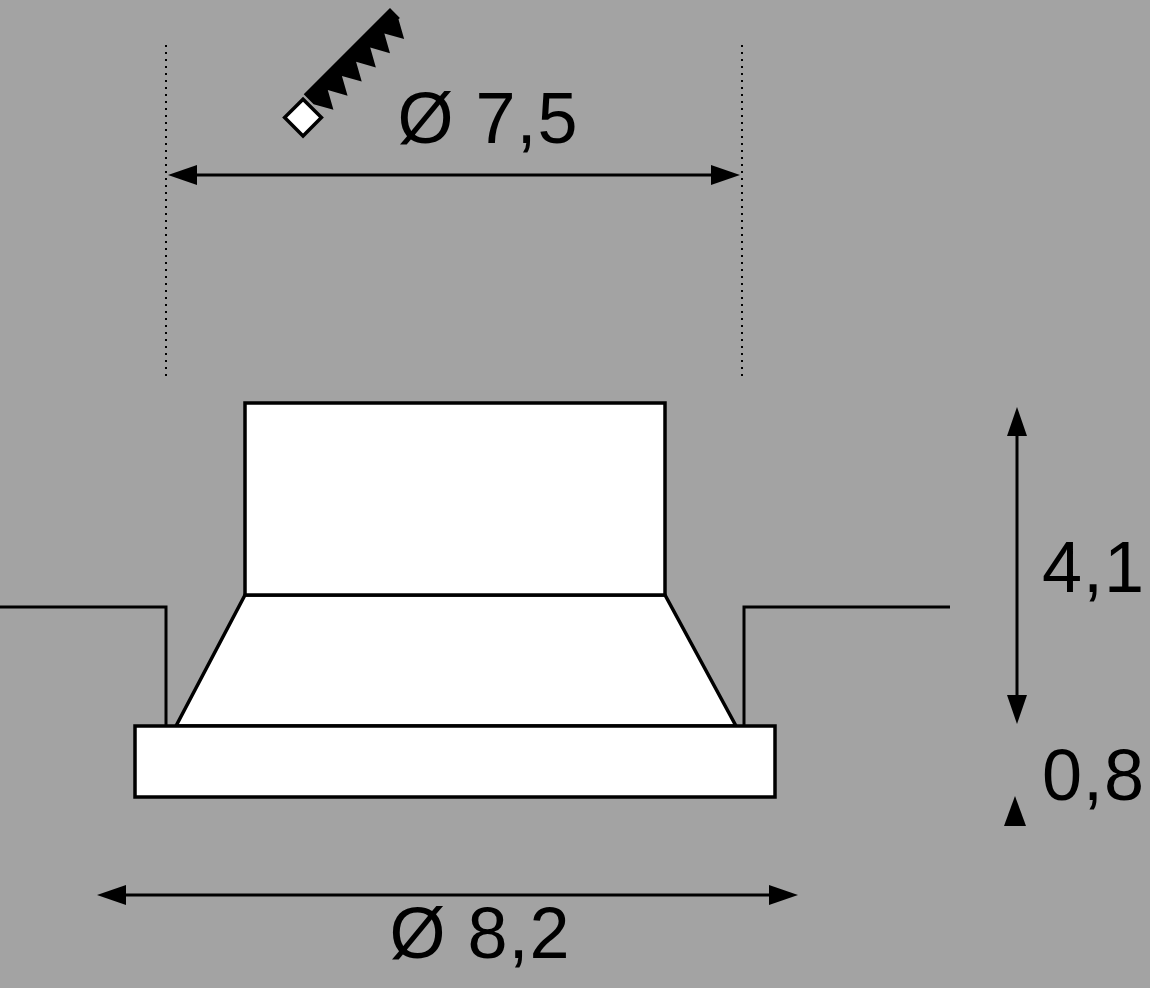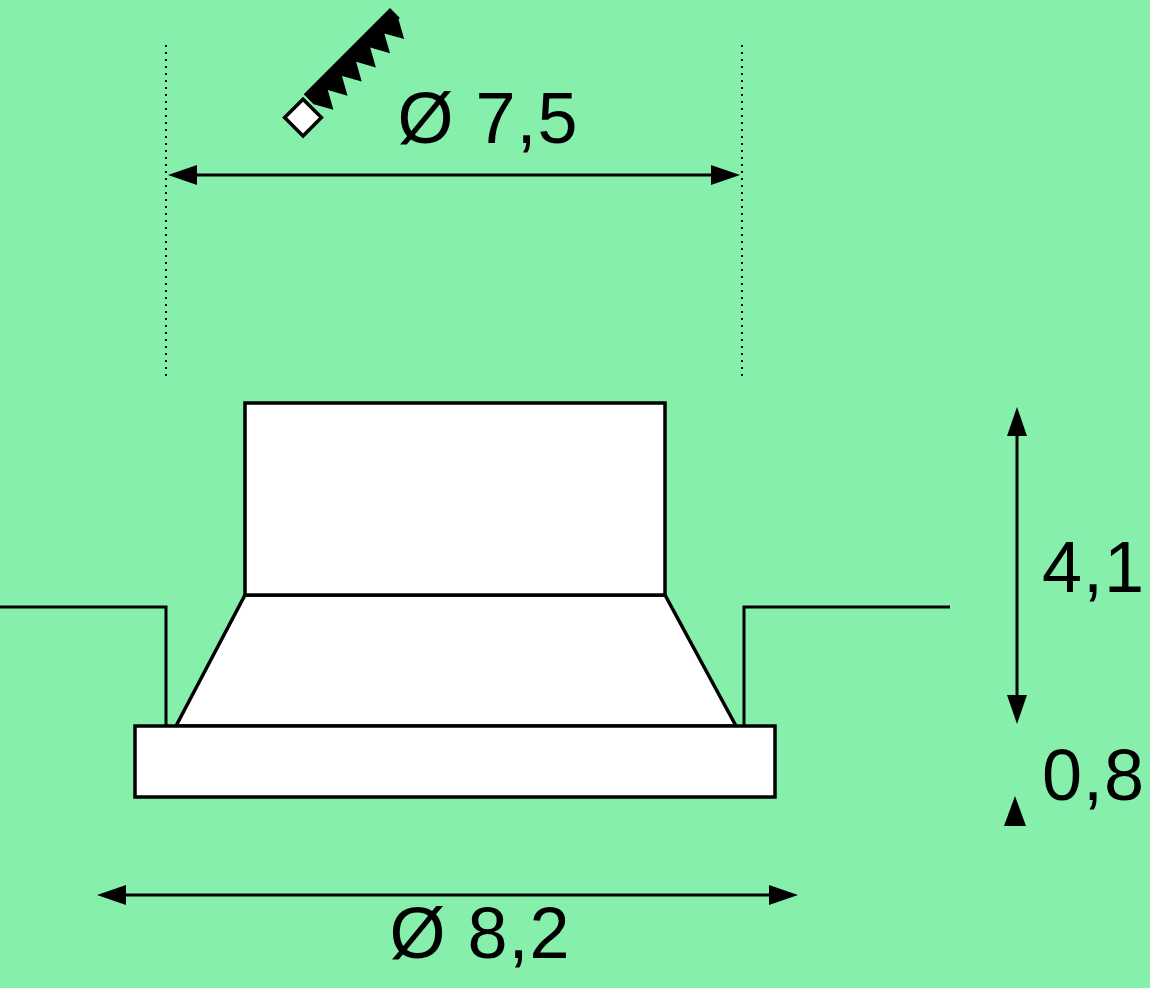--- a/index.html
+++ b/index.html
@@ -4,21 +4,21 @@
 <style>
   html, body {
     margin: 0;
     padding: 0;
     background: #ffffff;
   }
   .canvas {
     position: relative;
     width: 1150px;
     height: 988px;
-    background: #86efac;
+    background: #a3a3a3;
     overflow: hidden;
   }
   svg {
     display: block;
   }
   text.dim-label {
     font-family: "Liberation Sans", "DejaVu Sans", sans-serif;
     font-size: 72px;
     fill: #000000;
     letter-spacing: 1px;

